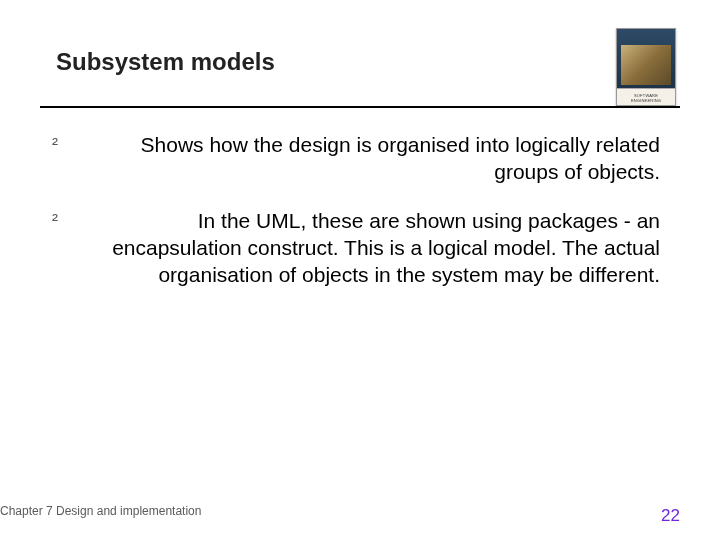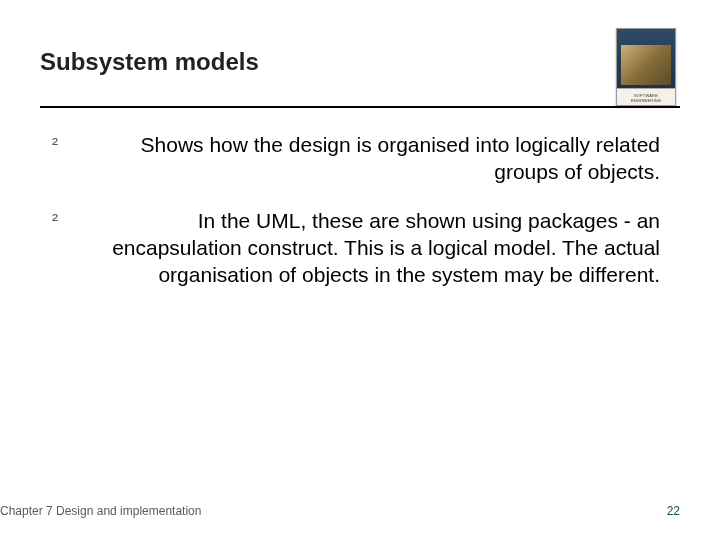--- a/index.html
+++ b/index.html
@@ -15,21 +15,21 @@
   }
   .slide {
     width: 720px;
     height: 540px;
     position: relative;
     box-sizing: border-box;
   }
   .title-row {
     position: absolute;
     top: 48px;
-    left: 40px;
+    left: 56px;
     right: 40px;
     display: flex;
     align-items: flex-end;
     justify-content: space-between;
   }
   .title {
     font-size: 24px;
     font-weight: bold;
     color: #222;
   }
@@ -111,24 +111,24 @@
     position: absolute;
     bottom: 22px;
     left: 0;
     right: 0;
     text-align: left;
     font-size: 12px;
     color: #5a5a5a;
   }
   .footer-right {
     position: absolute;
-    bottom: 22px;
+    bottom: 14px;
     right: 40px;
-    font-size: 12px;
-    color: #14532d;
+    font-size: 17px;
+    color: #6d28d9;
   }
 </style>
 </head>
 <body>
 
 <div class="slide">
 
   <div class="title-row">
     <div class="title">Subsystem models</div>
   </div>

